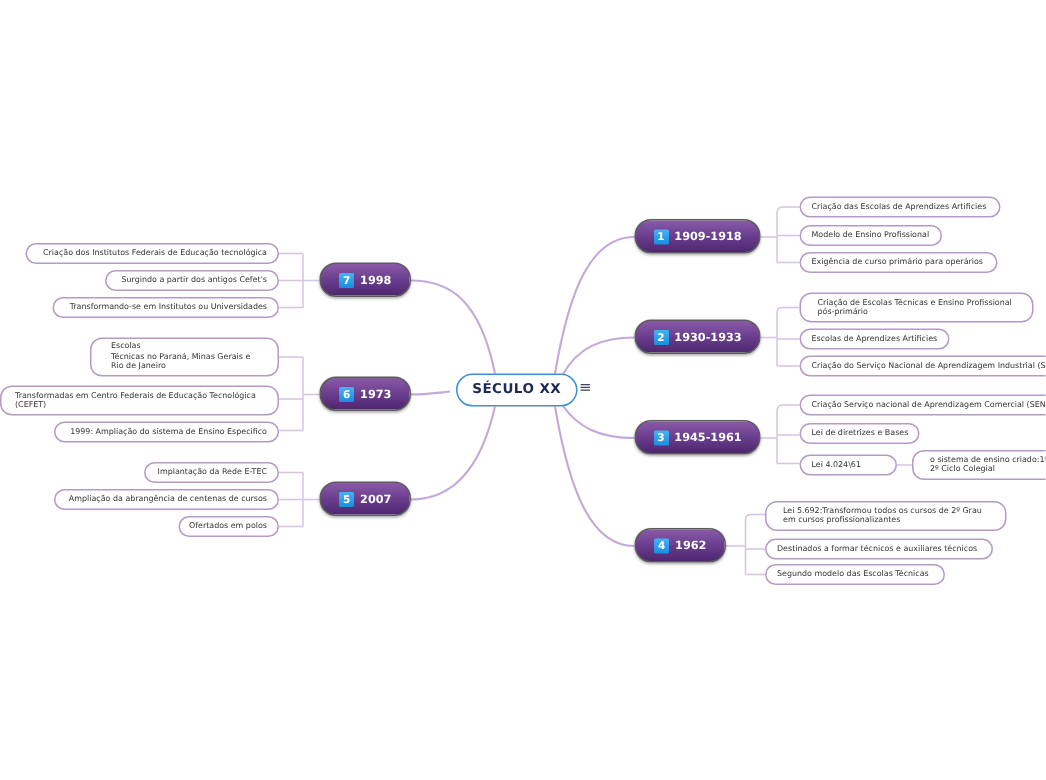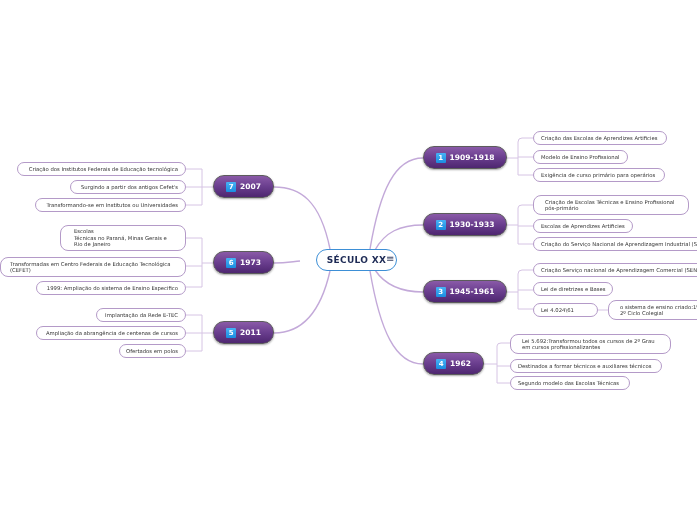--- a/index.html
+++ b/index.html
@@ -14,21 +14,21 @@
       overflow: hidden;
       font-family: "DejaVu Sans", sans-serif;
     }
     #connectors {
       position: absolute;
       left: 0; top: 0;
       width: 697px; height: 520px;
     }
     .central {
       position: absolute;
-      left: 316px; top: 249px;
+      left: 304px; top: 249px;
       width: 81px; height: 22px;
       border: 1.5px solid #3d8fd6;
       border-radius: 12px;
       background: #ffffff;
       box-sizing: border-box;
       display: flex; align-items: center; justify-content: center;
       font-weight: bold;
       font-size: 9px;
       color: #1d2a55;
       letter-spacing: 0.3px;
@@ -134,29 +134,29 @@
   <span class="badge">3</span>
   <span>1945-1961</span>
 </div>
 <div class="topic" style="left:423px; top:352px; width:61px;">
   <span class="badge">4</span>
   <span>1962</span>
 </div>
 
 <div class="topic" style="left:213px; top:175px; width:61px;">
   <span class="badge">7</span>
-  <span>2007</span>
+  <span>1998</span>
 </div>
 <div class="topic" style="left:213px; top:251px; width:61px;">
   <span class="badge">6</span>
   <span>1973</span>
 </div>
 <div class="topic" style="left:213px; top:321px; width:61px;">
   <span class="badge">5</span>
-  <span>2011</span>
+  <span>2007</span>
 </div>
 
 <div class="leaf" style="left:533px; top:131px; width:134px; height:14px;">
   <span>Criação das Escolas de Aprendizes Artificies</span>
 </div>
 <div class="leaf" style="left:533px; top:150px; width:95px; height:14px;">
   <span>Modelo de Ensino Profissional</span>
 </div>
 <div class="leaf" style="left:533px; top:168px; width:132px; height:14px;">
   <span>Exigência de curso primário para operários</span>

